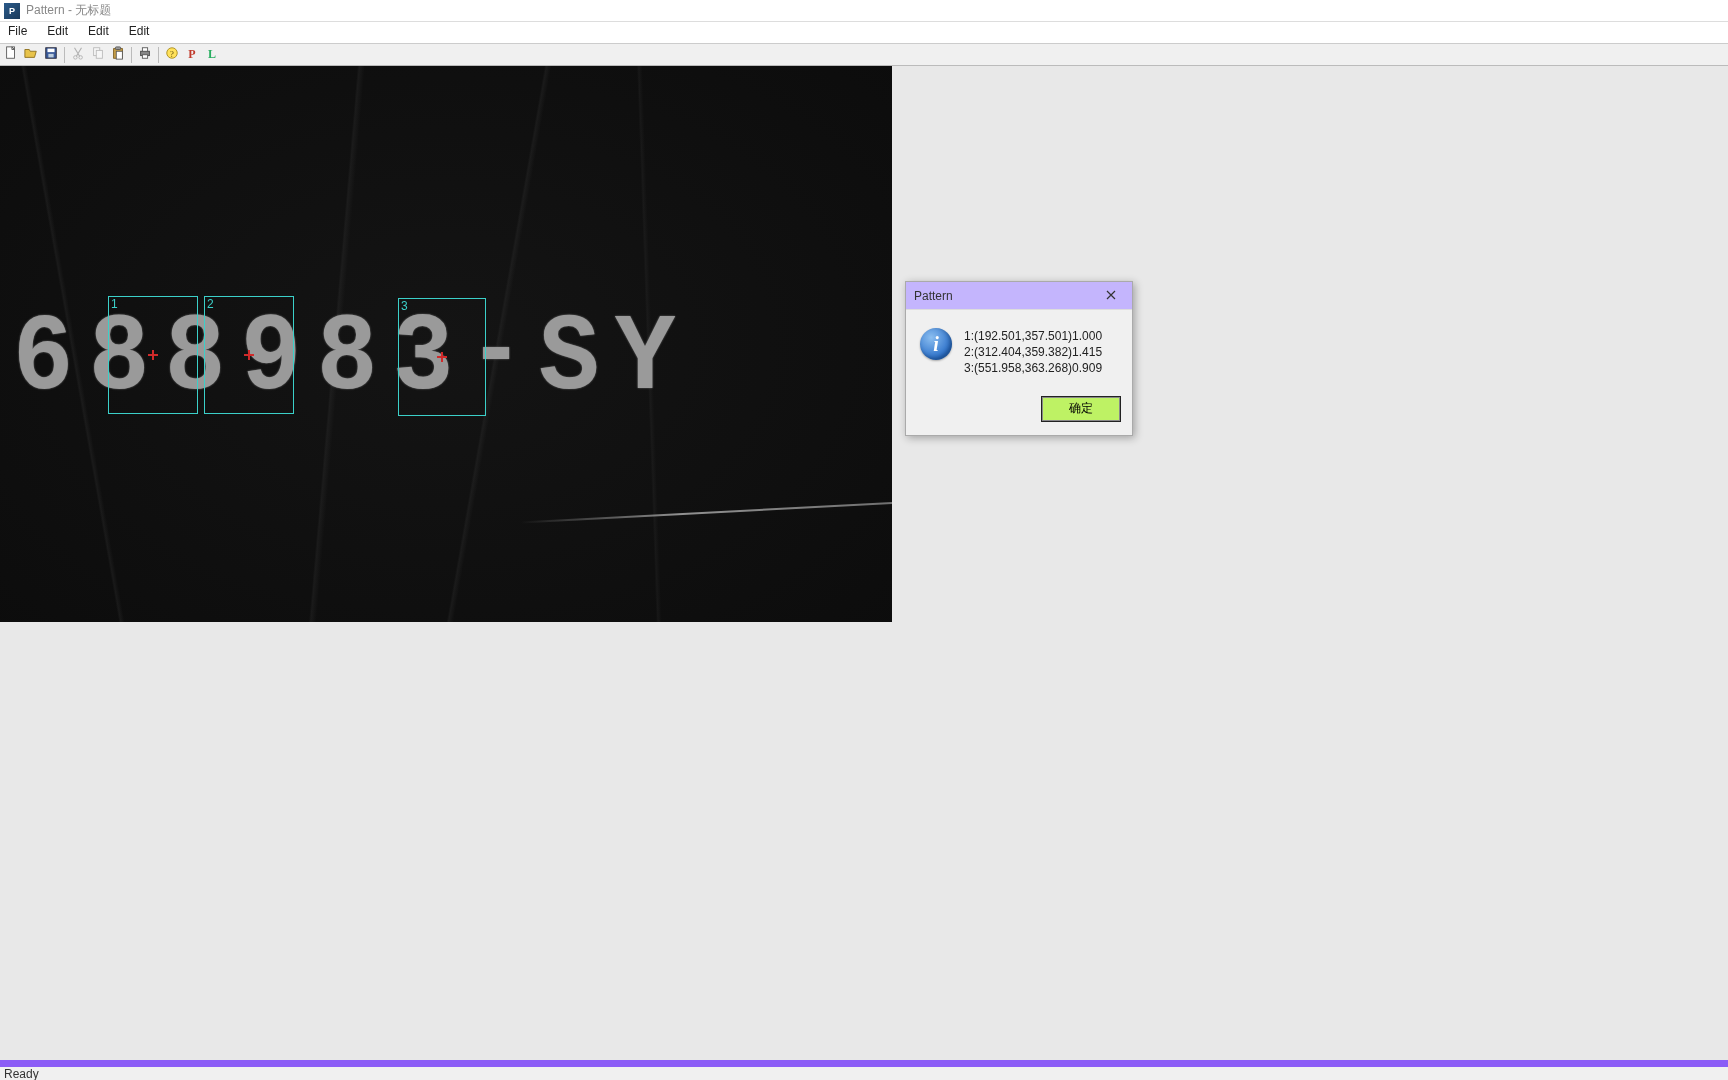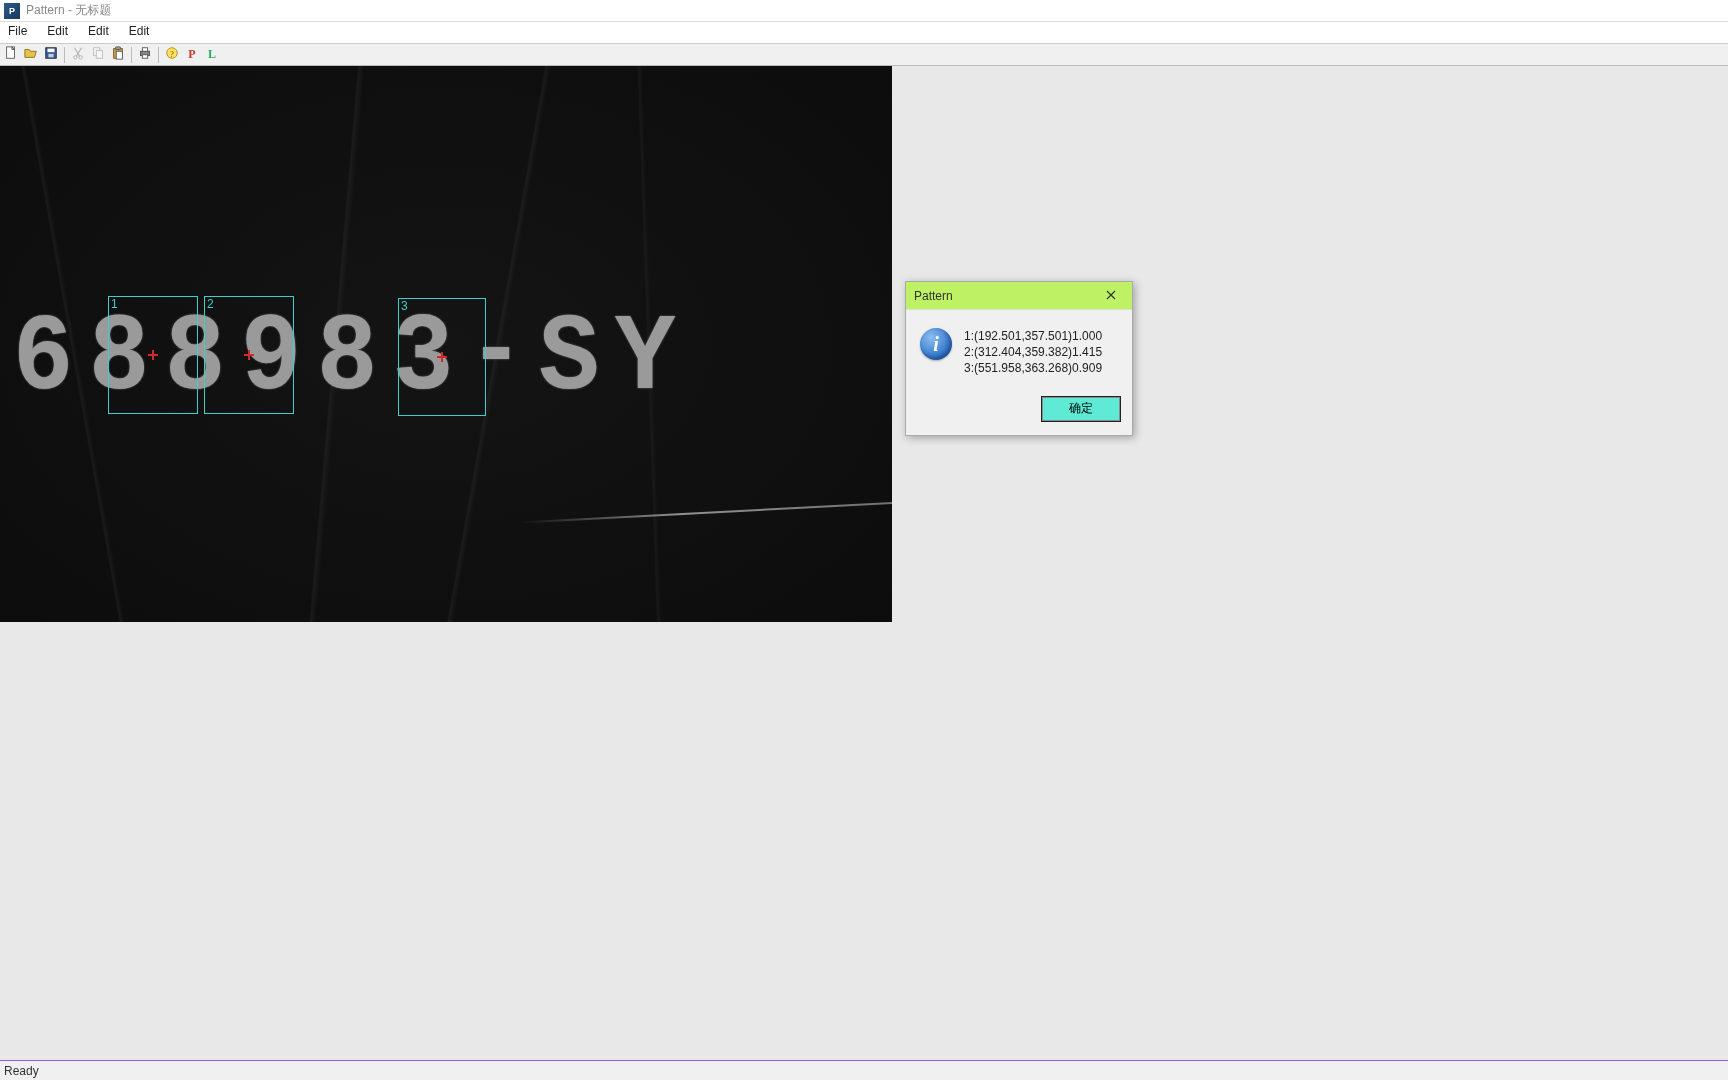--- a/index.html
+++ b/index.html
@@ -44,30 +44,30 @@
   .seg-char.dash { font-size: 100px; position: relative; top: -6px; }
 
   .det-box { position: absolute; border: 1px solid #3bd0c9; }
   .det-box .lbl { position: absolute; top: 0; left: 2px; color: #3bd0c9; font-size: 12px; font-family: sans-serif; }
   .det-box .cross { position: absolute; width: 10px; height: 10px; left: 50%; top: 50%; transform: translate(-50%,-50%); }
   .det-box .cross::before, .det-box .cross::after { content:""; position:absolute; background:#d02a2a; }
   .det-box .cross::before { left: 0; right: 0; top: 4px; height: 2px; }
   .det-box .cross::after { top: 0; bottom: 0; left: 4px; width: 2px; }
 
   .dialog { position: absolute; left: 905px; top: 215px; width: 228px; background: #f0f0f0; border: 1px solid #aaa; box-shadow: 2px 2px 8px rgba(0,0,0,0.3); }
-  .dialog .dlg-title { height: 28px; display: flex; align-items: center; justify-content: space-between; padding: 0 8px; background: #bef264; border-bottom: 1px solid #ddd; font-size: 12px; color: #333; }
+  .dialog .dlg-title { height: 28px; display: flex; align-items: center; justify-content: space-between; padding: 0 8px; background: #c4b5fd; border-bottom: 1px solid #ddd; font-size: 12px; color: #333; }
   .dialog .dlg-close { width: 26px; height: 20px; display:flex; align-items:center; justify-content:center; cursor:default; }
   .dialog .dlg-body { padding: 18px 14px 12px 14px; display:flex; gap: 12px; align-items:flex-start; }
   .dialog .info-icon { width: 32px; height: 32px; border-radius: 50%; background: radial-gradient(circle at 35% 30%, #8bbef0, #2a6fc9 70%); display:flex; align-items:center; justify-content:center; box-shadow: inset -2px -2px 4px rgba(0,0,0,0.3), 0 1px 2px rgba(0,0,0,0.3); flex-shrink:0; }
   .dialog .info-icon span { color:#fff; font-family:Georgia,serif; font-style:italic; font-weight:bold; font-size:20px; }
   .dialog .msg { font-size: 12px; color: #222; line-height: 1.35; text-align: center; }
   .dialog .dlg-buttons { padding: 8px 12px 14px; display:flex; justify-content:flex-end; }
-  .dialog .dlg-btn { min-width: 78px; height: 24px; background: #5eead4; border: 1px solid #888; font-size: 12px; display:flex; align-items:center; justify-content:center; cursor:default; box-shadow: 0 0 0 1px #222; }
-
-  .statusbar { height: 20px; background: #f0f0f0; border-top: 1px solid #8b5cf6; display:flex; align-items:center; padding: 0 4px; color:#333; font-size:12px; }
+  .dialog .dlg-btn { min-width: 78px; height: 24px; background: #bef264; border: 1px solid #888; font-size: 12px; display:flex; align-items:center; justify-content:center; cursor:default; box-shadow: 0 0 0 1px #222; }
+
+  .statusbar { height: 20px; background: #f0f0f0; border-top: 7px solid #8b5cf6; display:flex; align-items:center; padding: 0 4px; color:#333; font-size:12px; }
 </style>
 </head>
 <body>
 
 <div class="app">
 
   <div class="titlebar">
     <span class="app-icon">P</span>
     <span>Pattern - 无标题</span>
   </div>

